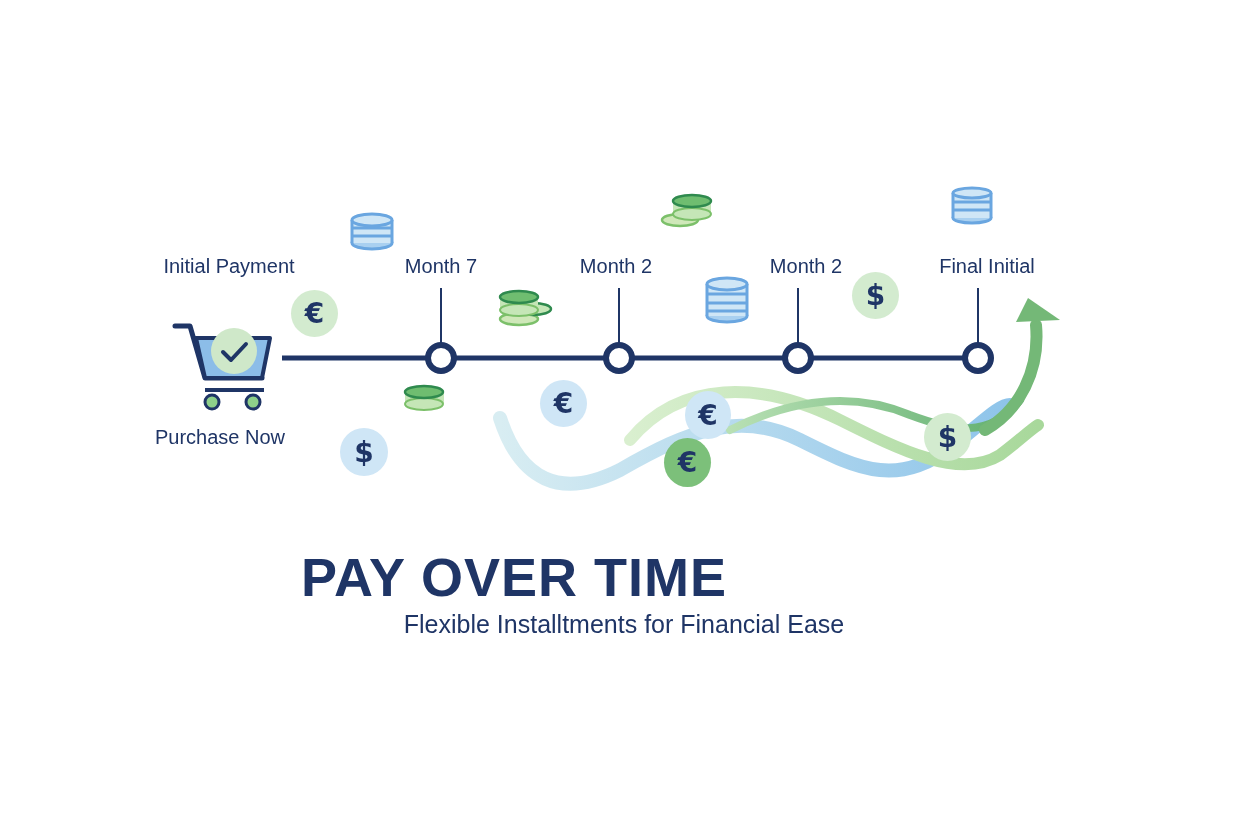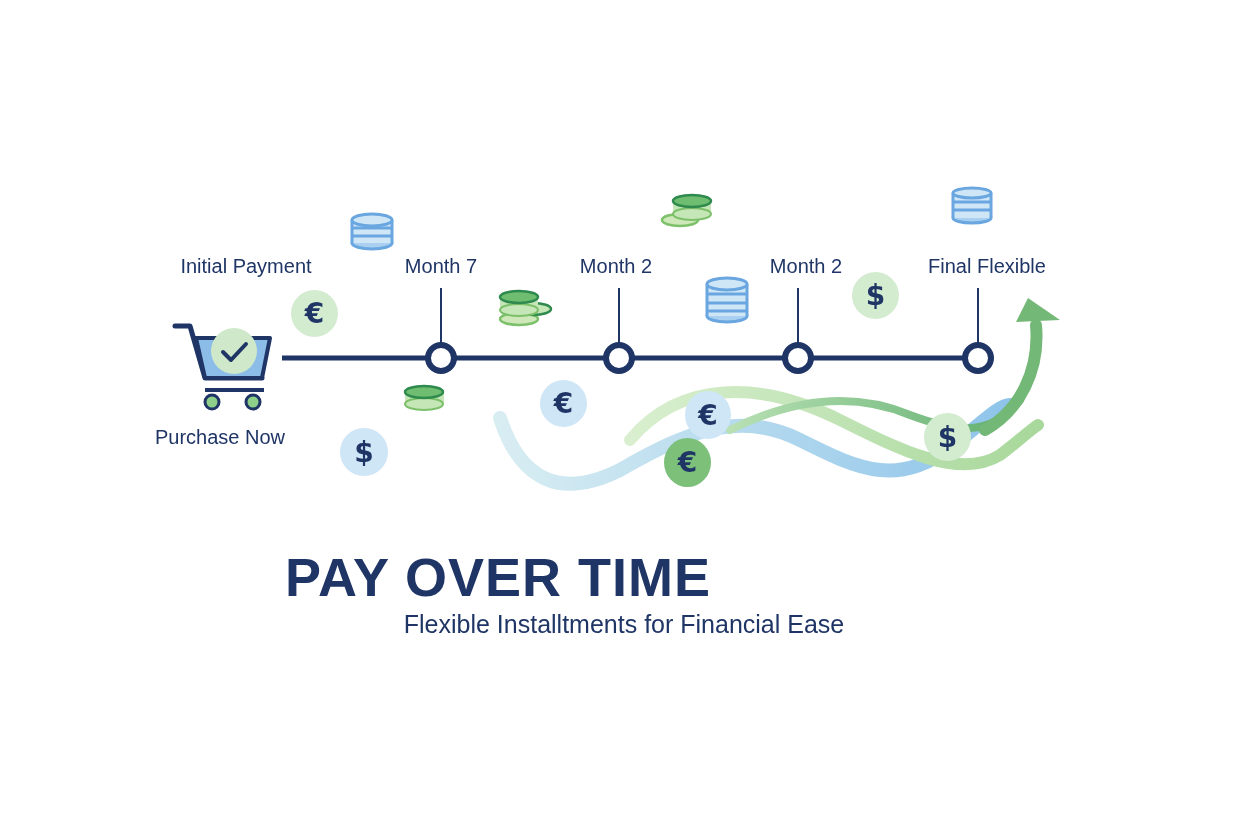--- a/index.html
+++ b/index.html
@@ -16,21 +16,21 @@
   .coin {
     position:absolute; border-radius:50%;
     display:flex; align-items:center; justify-content:center;
     color:#1f3566; font-weight:bold; font-size:28px;
     font-family:"DejaVu Sans", sans-serif;
   }
   .coin.lb { background:#cfe6f6; }
   .coin.lg { background:#d3ebcf; }
   .coin.g  { background:#7cc07a; }
   .title {
-    position:absolute; left:0; width:996px; text-align:center;
+    position:absolute; left:16px; width:996px; text-align:center;
     top:546px; font-size:54px; font-weight:bold; color:#1f3566;
     letter-spacing:1px;
   }
   .subtitle {
     position:absolute; left:0; width:1248px; text-align:center;
     top:610px; font-size:25px; color:#1f3566;
   }
   svg { position:absolute; left:0; top:0; }
 </style>
 </head>
@@ -127,25 +127,25 @@
       <ellipse cx="692" cy="214" rx="19" ry="6" fill="#c5e6b7" stroke="#7cc06a" stroke-width="2"></ellipse>
       <ellipse cx="692" cy="201" rx="19" ry="6" fill="#6fbd70" stroke="#2f8a4e" stroke-width="2.5"></ellipse>
     </g>
     <g>
       <rect x="405" y="392" width="39" height="12" fill="#c5e6b7"></rect>
       <ellipse cx="424" cy="404" rx="19" ry="6" fill="#c5e6b7" stroke="#7cc06a" stroke-width="2"></ellipse>
       <ellipse cx="424" cy="392" rx="19" ry="6" fill="#6fbd70" stroke="#2f8a4e" stroke-width="2.5"></ellipse>
     </g>
   </svg>
 
-  <div class="lbl" style="left:246px; top:255px;">Initial Payment</div>
+  <div class="lbl" style="left:229px; top:255px;">Initial Payment</div>
   <div class="lbl" style="left:441px; top:255px;">Month 7</div>
   <div class="lbl" style="left:616px; top:255px;">Month 2</div>
   <div class="lbl" style="left:806px; top:255px;">Month 2</div>
-  <div class="lbl" style="left:987px; top:255px;">Final Flexible</div>
+  <div class="lbl" style="left:987px; top:255px;">Final Initial</div>
   <div class="lbl" style="left:220px; top:426px;">Purchase Now</div>
 
   <div class="coin lg" style="left:291px; top:290px; width:47px; height:47px;">€</div>
   <div class="coin lb" style="left:340px; top:428px; width:48px; height:48px;">$</div>
   <div class="coin lb" style="left:540px; top:380px; width:47px; height:47px;">€</div>
   <div class="coin lb" style="left:685px; top:391px; width:46px; height:48px;">€</div>
   <div class="coin g" style="left:664px; top:438px; width:47px; height:49px;">€</div>
   <div class="coin lg" style="left:852px; top:272px; width:47px; height:47px;">$</div>
   <div class="coin lg" style="left:924px; top:413px; width:47px; height:48px;">$</div>
 

